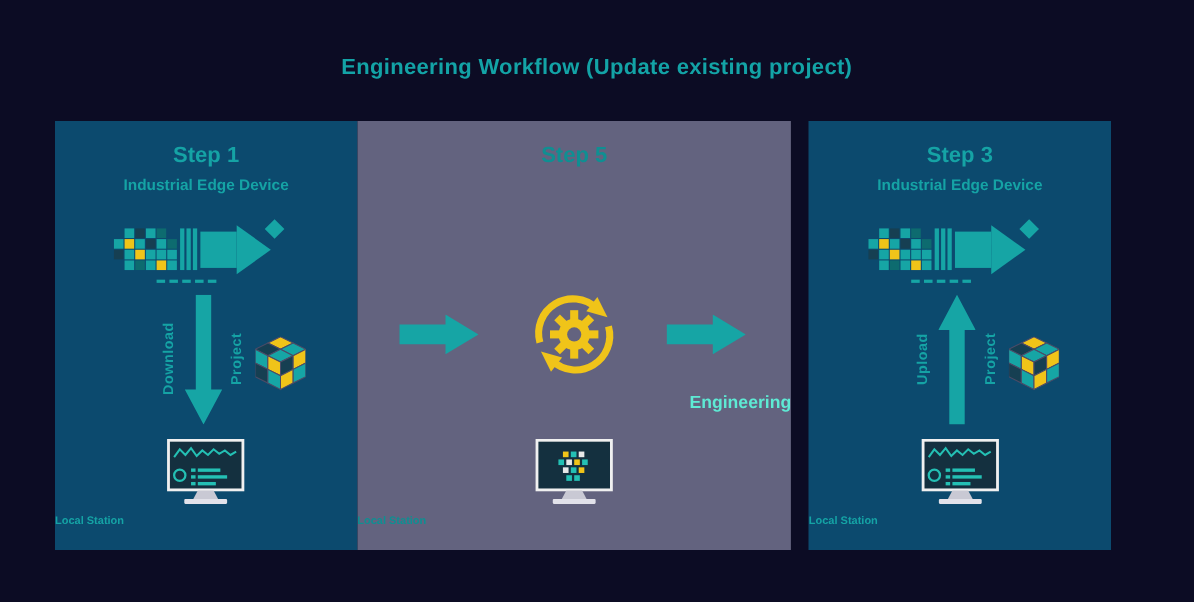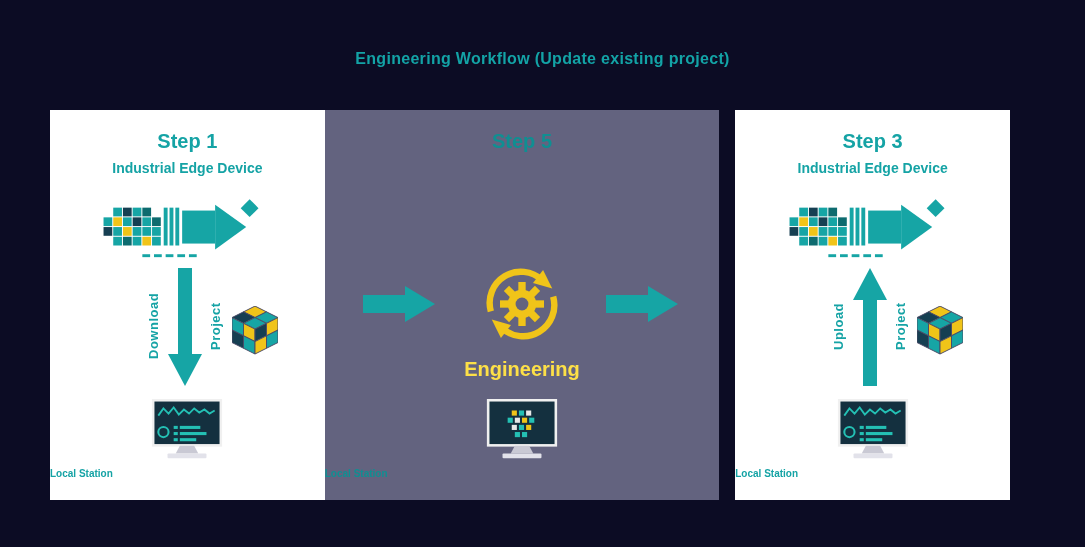--- a/index.html
+++ b/index.html
@@ -3,25 +3,25 @@
 <meta charset="utf-8">
 <style>
   * { margin:0; padding:0; box-sizing:border-box; }
   html,body { background:#0c0c24; }
   body {
     width:1085px; height:547px; position:relative; overflow:hidden;
     font-family:"Liberation Sans", sans-serif;
   }
   .title {
     position:absolute; top:50px; left:0; width:1085px; text-align:center;
-    color:#13a3a6; font-size:16px; font-weight:bold; letter-spacing:0.3px;
+    color:#13a3a6; font-size:20px; font-weight:bold; letter-spacing:0.3px;
   }
   .panels { position:absolute; left:50px; top:110px; width:960px; height:390px; display:flex; }
   .panel { position:relative; height:390px; }
-  .panel.dark  { background:#ffffff; width:280px; }
+  .panel.dark  { background:#0c4a6e; width:280px; }
   .panel.light { background:#63637f; width:402px; }
   .panel3 { width:278px;margin-left:16px; }
   .step-header {
     position:absolute; top:20px; left:0; width:100%; text-align:center;
     color:#15a3a5; font-size:20px; font-weight:bold;
   }
   .panel.light .step-header { color:#0f8f92; }
   .device-label {
     position:absolute; top:50px; left:0; width:100%; text-align:center;
     color:#15a3a5; font-size:14px; font-weight:bold;
@@ -41,22 +41,22 @@
   .station-label {
     position:absolute; top:358px; left:0; width:100%; text-align:left;
     color:#15a3a5; font-size:10px; font-weight:bold;
   }
   .panel.light .station-label { color:#0f8f92; }
   .flow-arrow { position:absolute; top:176px; width:72px; height:36px; }
   .flow-arrow.a1 { left:38px; }
   .flow-arrow.a2 { left:281px; }
   .sync-icon { position:absolute; left:50%; transform:translateX(-50%); top:150px; width:88px; height:88px; }
   .engineering-label {
-    position:absolute; top:248px; left:0; width:100%; text-align:center;
-    color:#fde047; font-size:20px; font-weight:bold;
+    position:absolute; top:248px; left:0; width:100%; text-align:right;
+    color:#5eead4; font-size:16px; font-weight:bold;
   }
   .defs-holder { position:absolute; width:0; height:0; overflow:hidden; }
 </style>
 </head>
 <body>
 
 <svg class="defs-holder" aria-hidden="true">
   <defs>
 
     <symbol id="sym-device" viewBox="0 -4 172 68">

